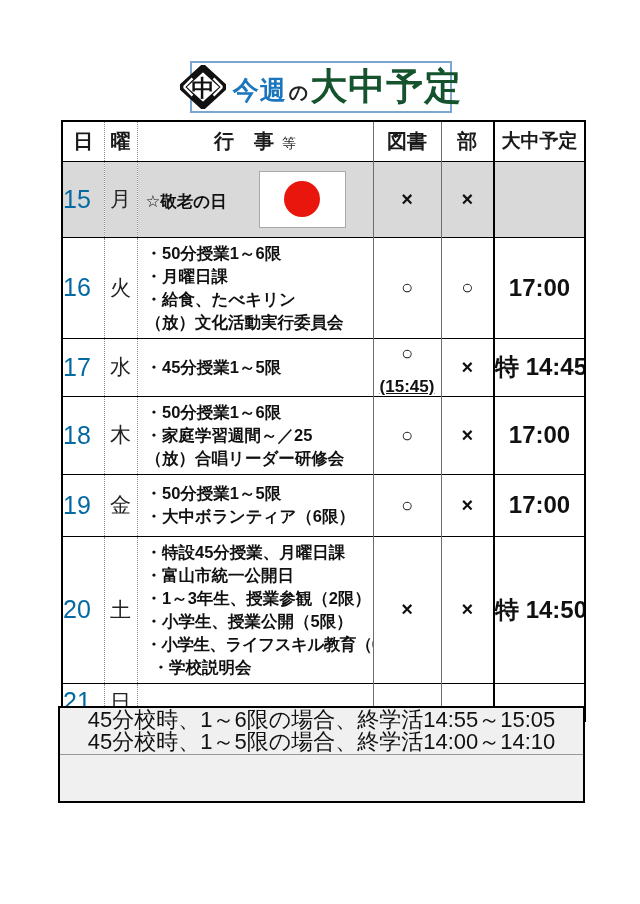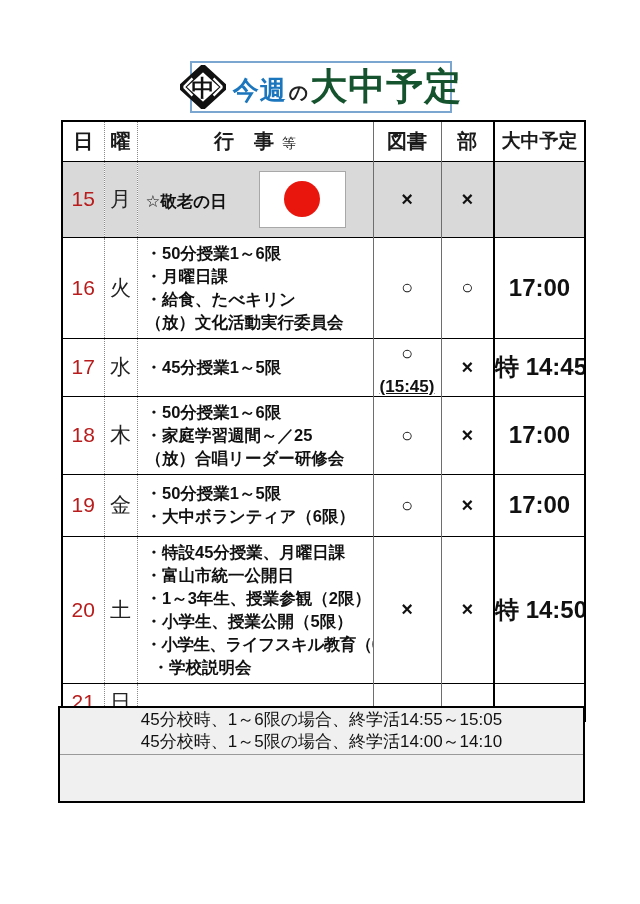--- a/index.html
+++ b/index.html
@@ -44,21 +44,21 @@
   tr.r16{height:95px;}
   tr.r17{height:58px;}
   tr.r18{height:74px;}
   tr.r19{height:62px;padding-left:48px;}
   tr.r20{height:138px;}
   tr.r21{height:38px;}
   tr.shaded td{background:#d9d9d9;}
   th{font-weight:bold;font-size:20px;text-align:center;vertical-align:middle;}
   th .hdr-sub{font-size:14px;font-weight:normal;margin-left:8px;}
   th.h-dismiss{font-size:19px;letter-spacing:0;}
-  td.c-date{font-size:21px;font-weight:normal;text-align:center;vertical-align:middle;color:#b91c1c;}
+  td.c-date{font-size:25px;font-weight:normal;text-align:left;vertical-align:middle;color:#0369a1;}
   td.c-day{font-size:21px;font-weight:normal;text-align:center;vertical-align:middle;color:#222;}
   td.c-events{vertical-align:middle;position:relative;}
   .ev-stack{
     display:flex;flex-direction:column;justify-content:center;
     padding:4px 4px 4px 8px;height:100%;box-sizing:border-box;
     font-weight:bold;font-size:16.5px;line-height:23px;color:#111;
   }
   .ev-stack.spread{justify-content:space-evenly;}
   .ev-line{white-space:nowrap;}
   .ev-line.indent{padding-left:7px;}
@@ -74,21 +74,21 @@
     display:flex;align-items:center;justify-content:center;box-sizing:border-box;
   }
   .flag-circle{width:36px;height:36px;border-radius:50%;background:#e8160c;}
   
   .footer-box{
     position:absolute;left:58px;top:706px;width:527px;
     border:2px solid #000;background:#f0f0f0;box-sizing:border-box;
   }
   .note-block{
     height:46px;display:flex;flex-direction:column;justify-content:center;
-    text-align:center;font-size:17px;line-height:22px;color:#111;
+    text-align:center;font-size:22px;line-height:22px;color:#111;
   }
   .note-block.second{border-top:1px solid #9a9a9a;}
 </style>
 </head>
 <body>
 
 <div class="page">
 
   <div class="title-box">
     <svg class="emblem" viewBox="0 0 48 44">

